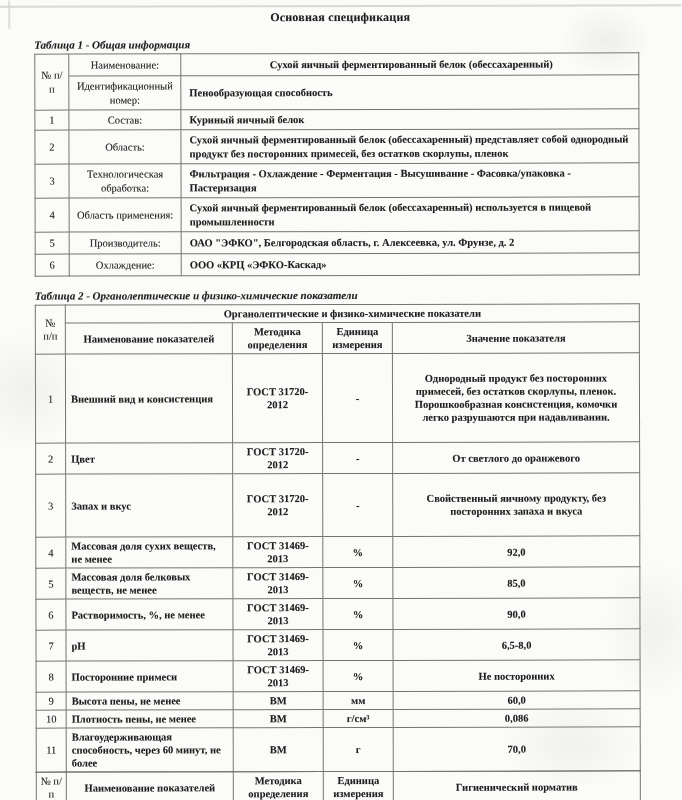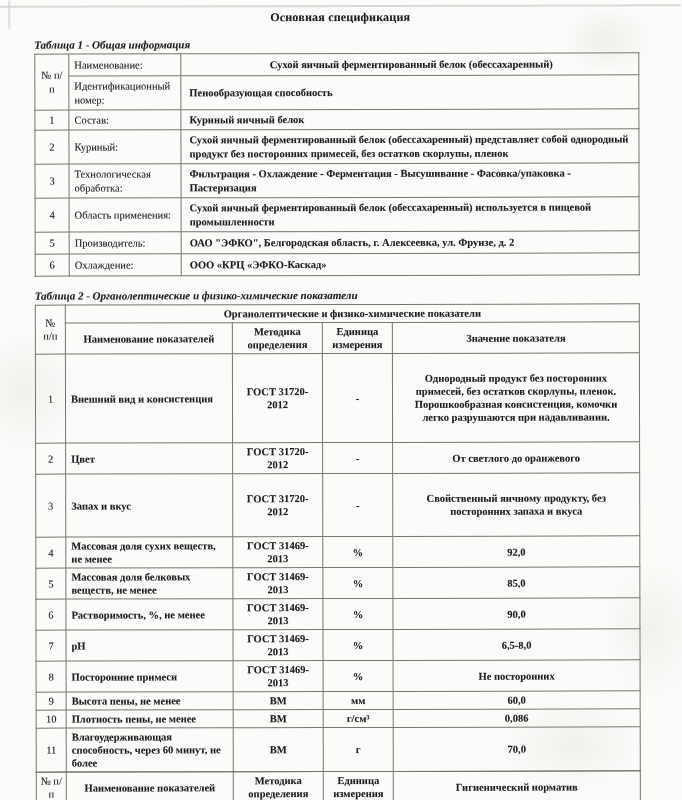--- a/index.html
+++ b/index.html
@@ -50,21 +50,21 @@
     border:1px solid #757570;
     font-size:10.5px;
     line-height:1.24;
     padding:2px 5px;
     vertical-align:middle;
     text-shadow:.2px .2px .45px rgba(30,30,30,.32);
     overflow:hidden;
   }
   th{font-weight:bold;text-align:center;padding:2px 3px;}
   .num{text-align:center;font-weight:normal;}
-  .lbl{font-weight:normal;text-align:left;}
+  .lbl{font-weight:normal;text-align:center;}
   .val{font-weight:bold;text-align:left;padding-left:8px;}
   .center{text-align:center;}
   .group-hd{font-weight:bold;text-align:center;font-size:10.5px;}
   .cell-c{font-weight:bold;text-align:center;}
   .cell-l{font-weight:bold;text-align:left;}
   .narrow{display:block;max-width:208px;margin:16px auto;text-align:center;}
   .t3-caption{
     font-style:italic;font-weight:bold;text-align:left;
     font-size:11px;padding:2px 6px;
   }
@@ -101,21 +101,21 @@
         <td class="lbl">Идентификационный номер:</td>
         <td class="val">Пенообразующая способность</td>
       </tr>
       <tr style="height:20px">
         <td class="num">1</td>
         <td class="lbl">Состав:</td>
         <td class="val">Куриный яичный белок</td>
       </tr>
       <tr style="height:34px">
         <td class="num">2</td>
-        <td class="lbl">Куриный:</td>
+        <td class="lbl">Область:</td>
         <td class="val">Сухой яичный ферментированный белок (обессахаренный) представляет собой однородный продукт без посторонних примесей, без остатков скорлупы, пленок</td>
       </tr>
       <tr style="height:34px">
         <td class="num">3</td>
         <td class="lbl">Технологическая обработка:</td>
         <td class="val">Фильтрация - Охлаждение - Ферментация - Высушивание - Фасовка/упаковка - Пастеризация</td>
       </tr>
       <tr style="height:34px">
         <td class="num">4</td>
         <td class="lbl">Область применения:</td>

